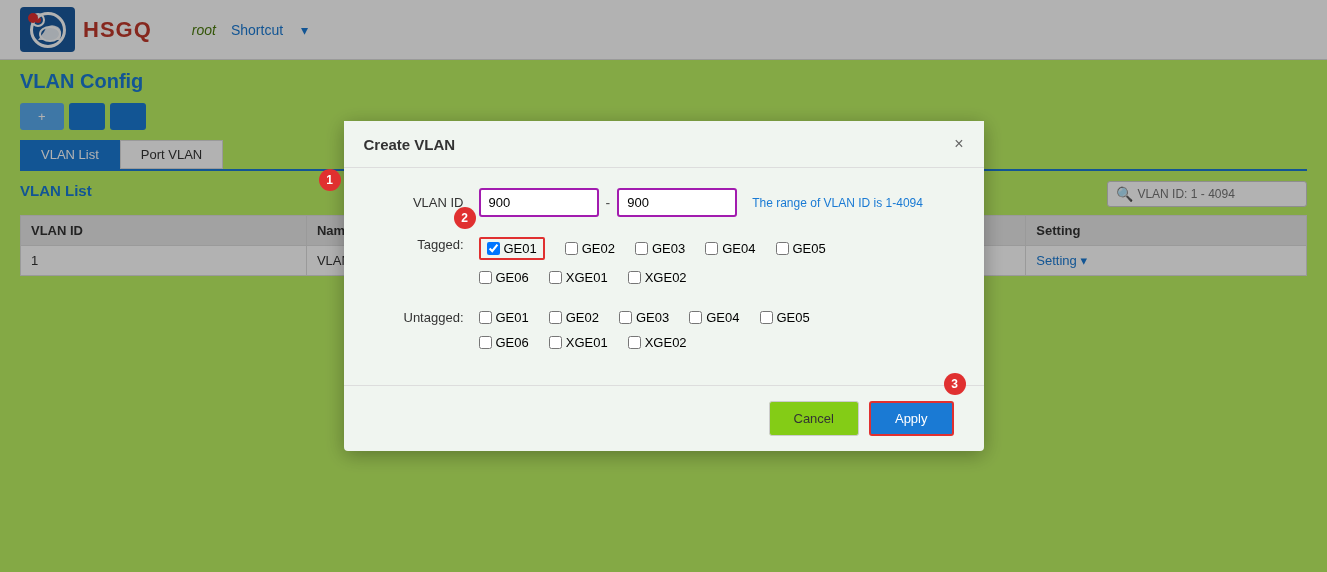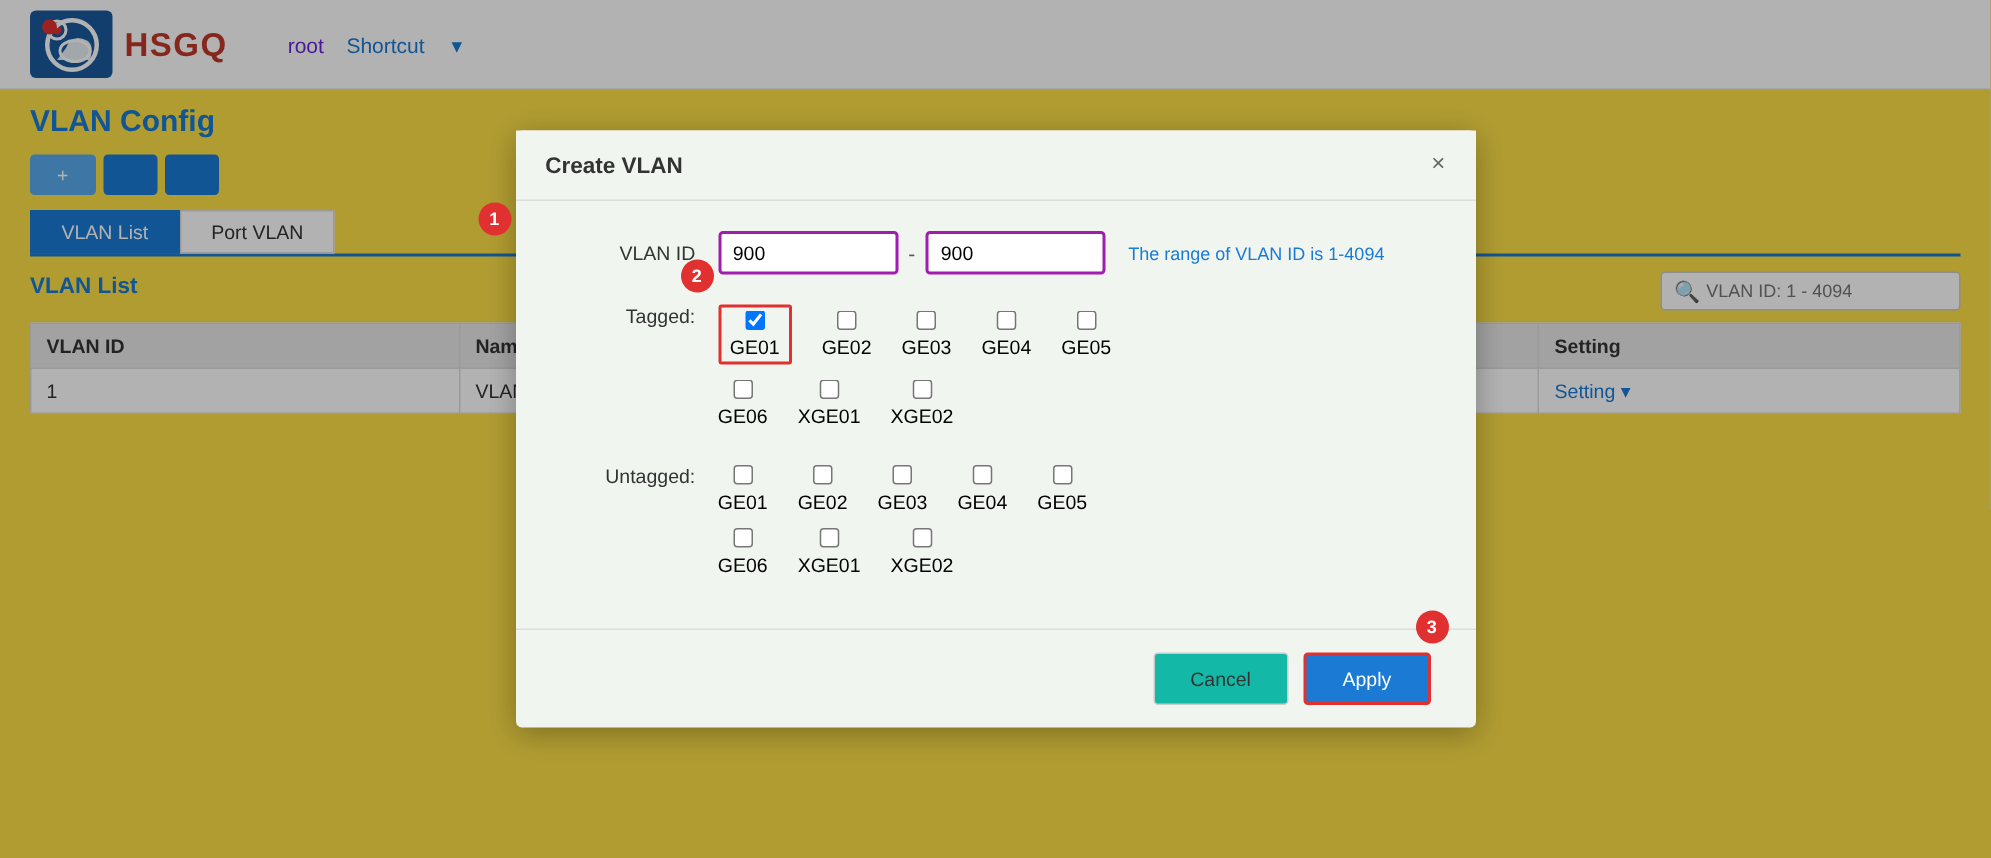--- a/index.html
+++ b/index.html
@@ -73,27 +73,27 @@
       color: #000;
       font-weight: bold;
       border-bottom: 2px solid #1a5a9e;
       padding-bottom: 2px;
     }
     .header-right {
       display: flex;
       align-items: center;
       gap: 15px;
     }
-    .header-right .root-link { color: #6d28d9; }
+    .header-right .root-link { color: #4d7c0f; font-style: italic; }
     .header-right .shortcut-link { color: #1a7ad4; display: flex; align-items: center; gap: 18px; }
 
     
     .page-content {
       padding: 10px 20px;
-      background: #fde047;
+      background: #bef264;
       height: calc(572px - 60px);
     }
     .page-title {
       font-size: 20px;
       color: #1a7ad4;
       font-weight: bold;
       margin-bottom: 10px;
     }
     .tabs-bar {
       display: flex;
@@ -224,23 +224,23 @@
       border: 2px solid #a21caf;
     }
     .range-hint {
       color: #1a7ad4;
       font-size: 12px;
       margin-left: 10px;
     }
     .dash { margin: 0 2px; color: #555; }
     .checkbox-item {
       display: flex;
+      align-items: center;
       gap: 4px;
       font-size: 13px;
-      flex-direction: column;
     }
     .checkbox-item input[type="checkbox"] {
       cursor: pointer;
     }
     .checkbox-item.highlighted-item {
       border: 2px solid #e03030;
       padding: 2px 6px;
       border-radius: 2px;
     }
 
@@ -253,21 +253,21 @@
     
     .modal-footer {
       padding: 15px 30px;
       display: flex;
       justify-content: flex-end;
       gap: 10px;
       border-top: 1px solid #ddd;
     }
     .btn-cancel {
       padding: 8px 24px;
-      background: #14b8a6;
+      background: #84cc16;
       border: 1px solid #ccc;
       border-radius: 3px;
       cursor: pointer;
       font-size: 13px;
       color: #333;
     }
     .btn-apply {
       padding: 8px 24px;
       background: #1a7ad4;
       border: 2px solid #e03030;

